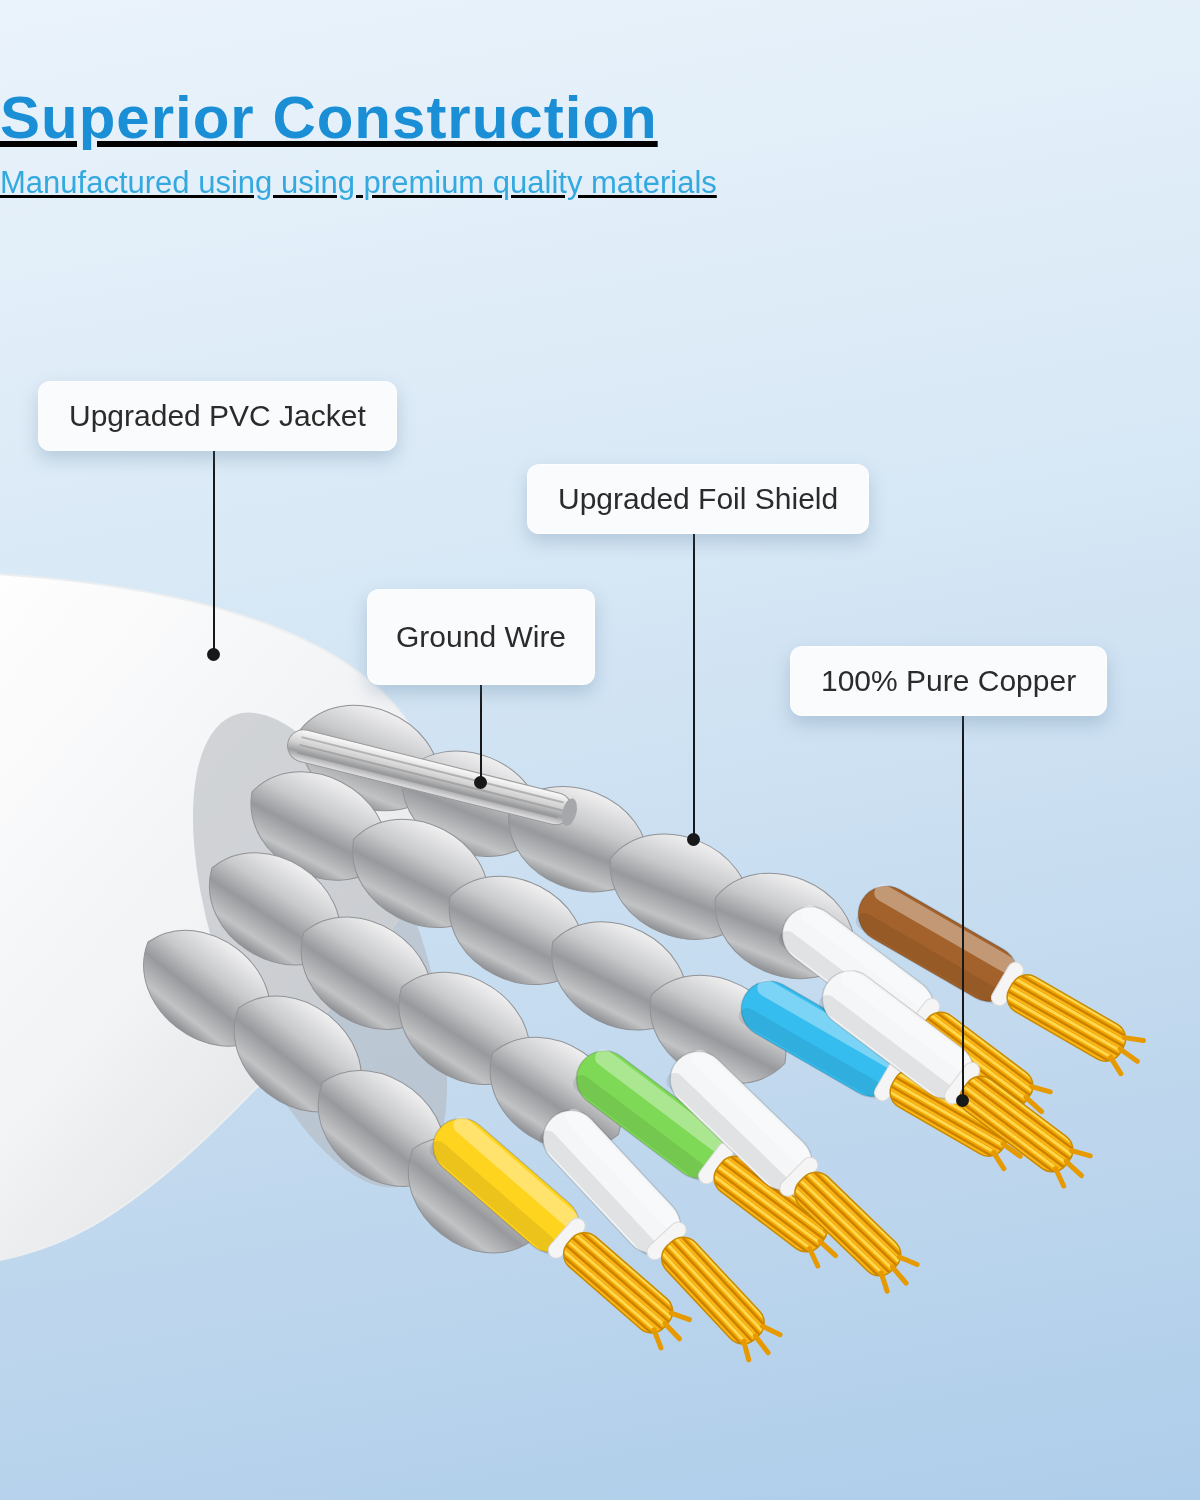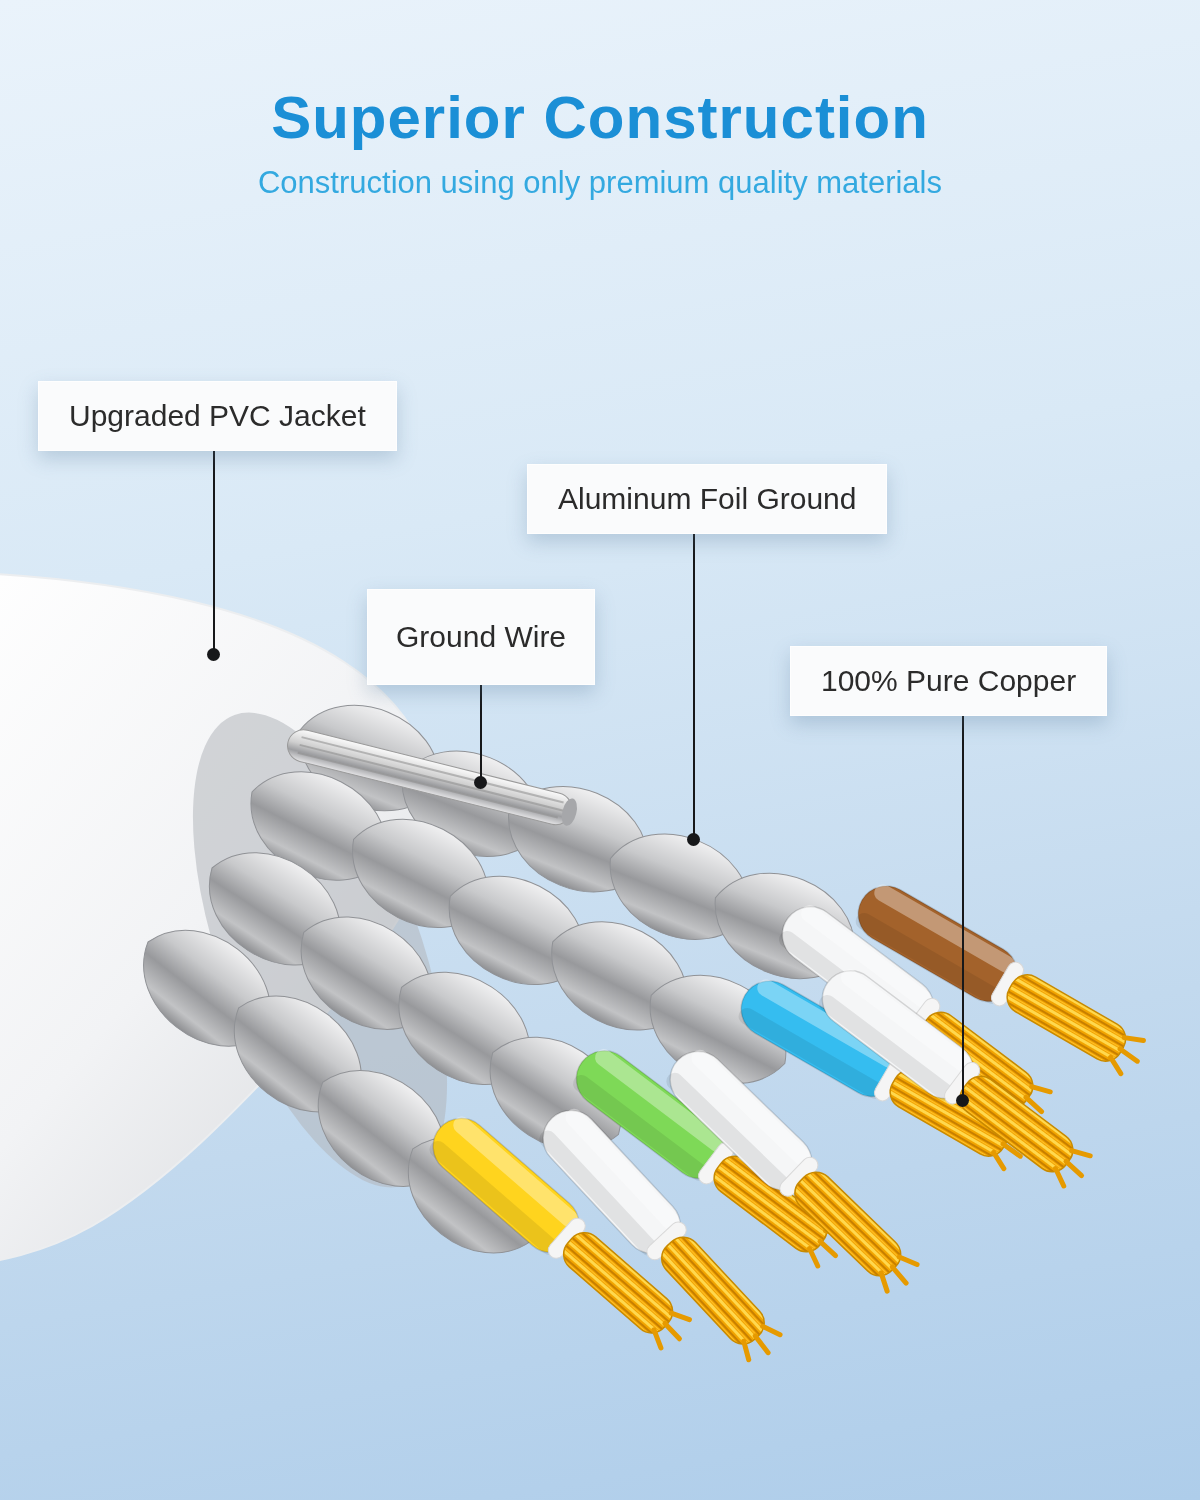--- a/index.html
+++ b/index.html
@@ -1,39 +1,39 @@
 <!DOCTYPE html>
 <html><head>
 <meta charset="utf-8">
 <style>
   html,body{margin:0;padding:0;background:#dfeaf5;}
   .stage{
     position:relative;width:1200px;height:1500px;overflow:hidden;
     font-family:"Liberation Sans", sans-serif;
     background:linear-gradient(170deg,#eaf3fb 0%,#d9e9f6 35%,#c2d9ee 70%,#aecdea 100%);
   }
-  header{position:absolute;top:86px;left:0;width:100%;text-align:center;z-index:5;}
+  header{position:absolute;top:86px;left:0;width:100%;text-align:left;z-index:5;text-decoration:underline;}
   h1{
     margin:0;font-size:60px;font-weight:800;letter-spacing:1px;
     color:#1b8fd6;line-height:1.05;
   }
   .subtitle{
     margin:16px 0 0 0;font-size:31px;font-weight:500;color:#33a9e0;
   }
   .cable-svg{position:absolute;top:0;left:0;z-index:1;}
   .leader{
     position:absolute;width:2px;background:#17181a;z-index:3;
   }
   .leader .dot{
     position:absolute;left:-6px;bottom:-7px;width:13px;height:13px;
     border-radius:50%;background:#17181a;display:block;
   }
   .callout{
     position:absolute;z-index:4;background:#fafbfc;border:1px solid rgba(255,255,255,0.7);
-    border-radius:0;box-shadow:0 8px 18px rgba(84,118,152,0.28);
+    border-radius:12px;box-shadow:0 8px 18px rgba(84,118,152,0.28);
     padding:17px 30px;font-size:30px;color:#2b2b2b;white-space:nowrap;
     display:flex;align-items:center;
   }
   .c1{left:38px;top:381px;}
   .c2{left:527px;top:464px;}
   .c3{left:367px;top:589px;padding:30px 28px;}
   .c4{left:790px;top:646px;}
   .l1{left:213px;top:451px;height:203px;}
   .l2{left:693px;top:534px;height:305px;}
   .l3{left:480px;top:649px;height:133px;}
@@ -133,41 +133,41 @@
 
     <use href="#wire" transform="translate(582,1062) rotate(37)" color="#7ed957"></use>
     <use href="#wire" transform="translate(678,1060) rotate(44)" color="#f5f6f7"></use>
 
     <use href="#wire" transform="translate(440,1128) rotate(41)" color="#ffd41e"></use>
     <use href="#wire" transform="translate(552,1118) rotate(47)" color="#f5f6f7"></use>
   </svg>
 
   <header>
     <h1>Superior Construction</h1>
-    <p class="subtitle">Construction using only premium quality materials</p>
+    <p class="subtitle">Manufactured using using premium quality materials</p>
   </header>
 
   <div class="leader l1">
     <span class="dot"></span>
   </div>
   <div class="leader l2">
     <span class="dot"></span>
   </div>
   <div class="leader l3">
     <span class="dot"></span>
   </div>
   <div class="leader l4">
     <span class="dot"></span>
   </div>
 
   <div class="callout c1">
     <span>Upgraded PVC Jacket</span>
   </div>
   <div class="callout c2">
-    <span>Aluminum Foil Ground</span>
+    <span>Upgraded Foil Shield</span>
   </div>
   <div class="callout c3">
     <span>Ground Wire</span>
   </div>
   <div class="callout c4">
     <span>100% Pure Copper</span>
   </div>
 
 </div>
 

